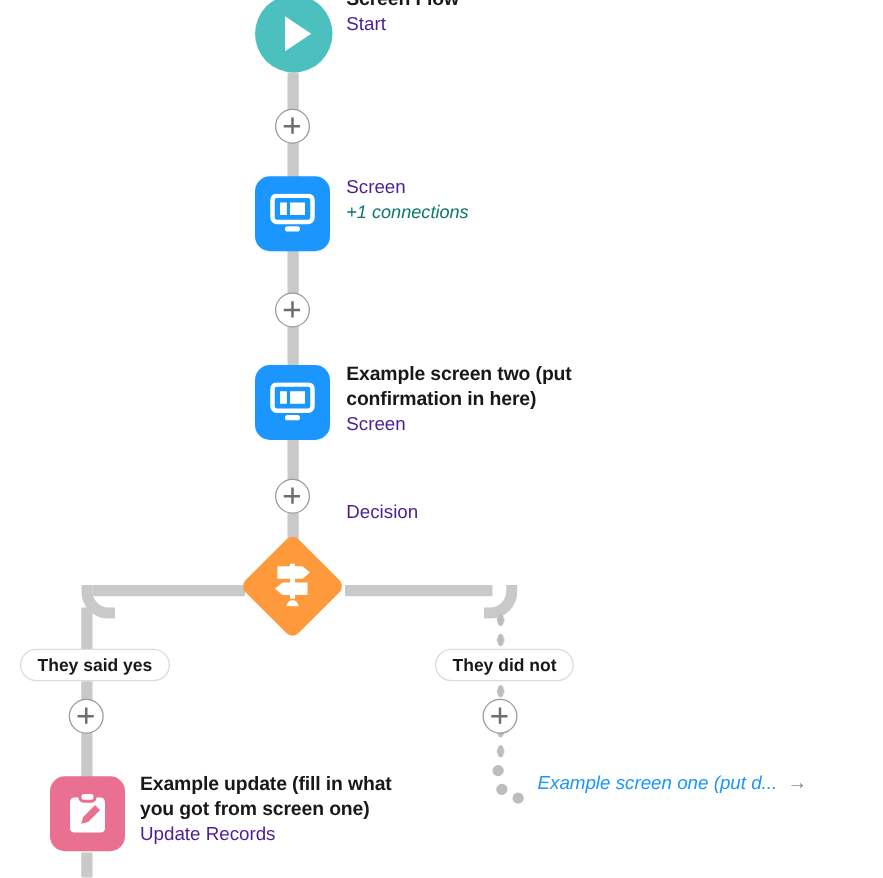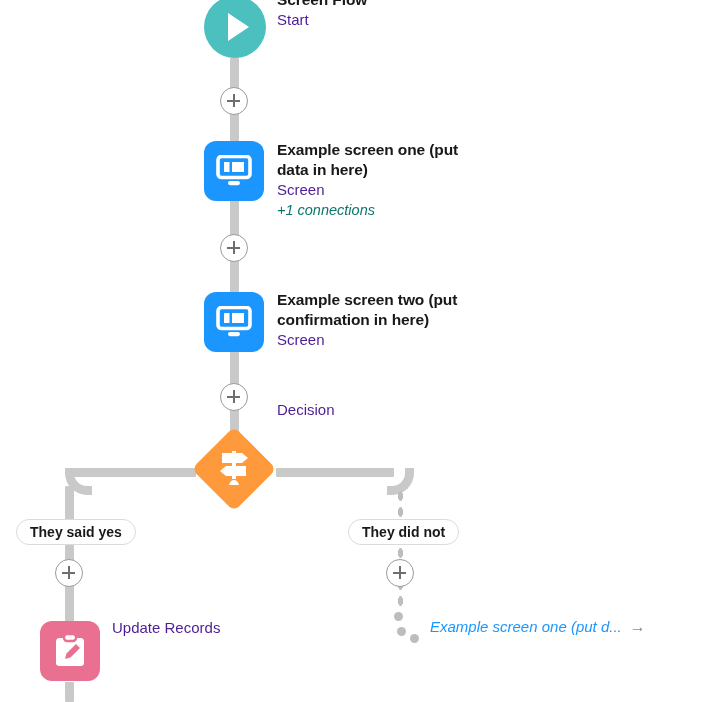--- a/index.html
+++ b/index.html
@@ -245,21 +245,20 @@
     <div class="icon-square screen-sq">
       <svg width="36" height="32" viewBox="0 0 36 32">
         <rect x="2" y="1.5" width="32" height="21" rx="3.5" fill="none" stroke="#ffffff" stroke-width="3.6"></rect>
         <rect x="8" y="7" width="5.5" height="10" fill="#ffffff"></rect>
         <rect x="16" y="7" width="12" height="10" fill="#ffffff"></rect>
         <rect x="12" y="26" width="12" height="4.2" rx="2.1" fill="#ffffff"></rect>
       </svg>
     </div>
   </div>
   <div class="label-block" style="left:277px; top:140px; width:210px;">
-    <div class="node-title">Example screen one (put data in here)</div>
     <div class="node-subtitle">Screen</div>
     <div class="node-link">+1 connections</div>
   </div>
 
   <div class="plus-btn" style="left:220px; top:234px;"></div>
 
   <div class="node" style="left:204px; top:292px;">
     <div class="icon-square screen-sq">
       <svg width="36" height="32" viewBox="0 0 36 32">
         <rect x="2" y="1.5" width="32" height="21" rx="3.5" fill="none" stroke="#ffffff" stroke-width="3.6"></rect>
@@ -304,16 +303,17 @@
       <svg width="34" height="36" viewBox="0 0 34 36">
         <rect x="3" y="5" width="28" height="28" rx="3.5" fill="#ffffff"></rect>
         <rect x="11" y="1" width="12" height="7" rx="3" fill="#ffffff"></rect>
         <rect x="11" y="1" width="12" height="7" rx="3" fill="none" stroke="#ea7092" stroke-width="2.4"></rect>
         <path d="M12 26 l1.5 -5.5 l10 -10 l4 4 l-10 10 z" fill="#ea7092"></path>
         <path d="M23.5 10.5 l4 4" stroke="#ffffff" stroke-width="1.6"></path>
       </svg>
     </div>
   </div>
   <div class="label-block" style="left:112px; top:618px; width:230px;">
+    <div class="node-title">Example update (fill in what you got from screen one)</div>
     <div class="node-subtitle">Update Records</div>
   </div>
 
 </div>
 
 </body></html>

